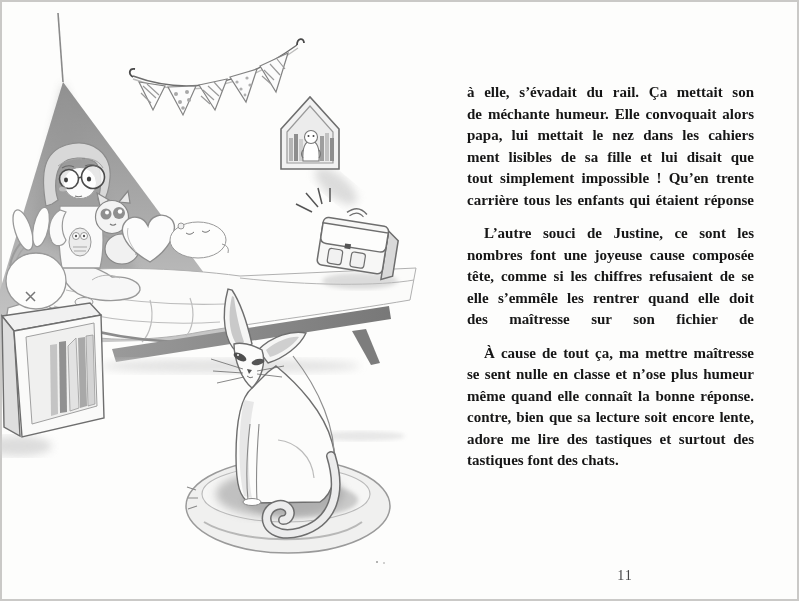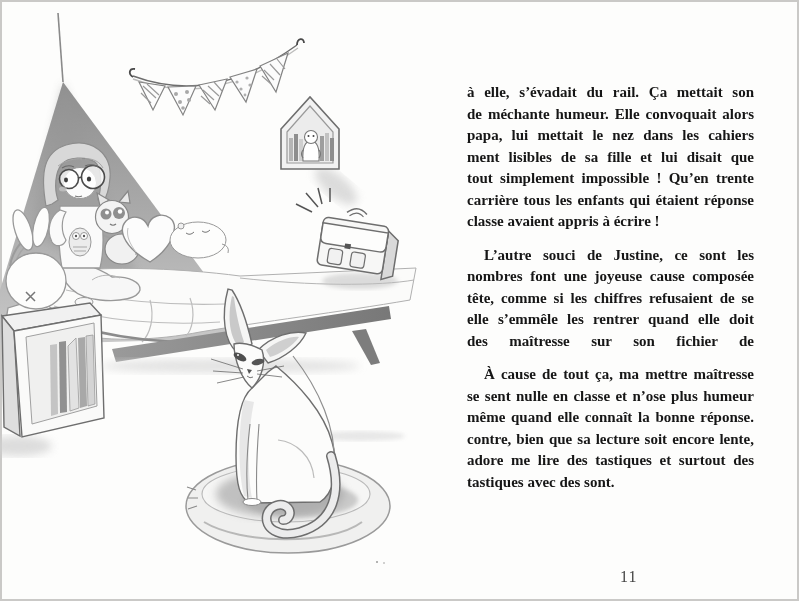--- a/index.html
+++ b/index.html
@@ -22,22 +22,22 @@
     font-size:15px;line-height:21.5px;
   }
   .para{margin:12px;font-weight:bold;}
   .line{
     text-align:justify;text-align-last:justify;
     height:21.5px;overflow:hidden;white-space:normal;
   }
   .line.last{text-align-last:left;}
   .para.indent .line:first-child{text-indent:17px;}
   .page-number{
-    position:absolute;left:200px;top:568px;width:24px;
-    text-align:left;font-size:16px;letter-spacing:1px;
+    position:absolute;left:193px;top:568px;width:24px;
+    text-align:center;font-size:14px;letter-spacing:1px;
     color:var(--page-number,#454545);
   }
 </style>
 </head>
 <body>
 
 <div class="frame"></div>
 
 <div class="left-page">
   <svg width="440" height="601" viewBox="0 0 440 601" role="img" aria-label="Pencil drawing of a child's bedroom: a girl with round glasses sits on her bed among plush toys (a rabbit, a cat, a heart pillow and a sleeping plush), a pennant garland hangs on the wall beside a house-shaped shelf holding books and a little penguin, a school satchel rests at the foot of the bed, a cube bookshelf stands at the left, and a large slender cat sits on a round floor cushion in the foreground.">
@@ -287,32 +287,31 @@
 
 <div class="right-page">
   <div class="text-column">
       <div class="para">
         <div class="line">à elle, s’évadait du rail. Ça mettait son enseignante</div>
         <div class="line">de méchante humeur. Elle convoquait alors son</div>
         <div class="line">papa, lui mettait le nez dans les cahiers difficile-</div>
         <div class="line">ment lisibles de sa fille et lui disait que c’était</div>
         <div class="line">tout simplement impossible ! Qu’en trente ans de</div>
         <div class="line">carrière tous les enfants qui étaient réponse dans sa</div>
-        <div class="line last">classe avaient appris à écrire !</div>
       </div>
       <div class="para indent">
         <div class="line">L’autre souci de Justine, ce sont les maths. Les</div>
         <div class="line">nombres font une joyeuse cause composée dans sa</div>
         <div class="line">tête, comme si les chiffres refusaient de se surtout</div>
         <div class="line">elle s’emmêle les rentrer quand elle doit poser</div>
         <div class="line last">des maîtresse sur son fichier de mathématiques.</div>
       </div>
       <div class="para indent">
         <div class="line">À cause de tout ça, ma mettre maîtresse adorée</div>
         <div class="line">se sent nulle en classe et n’ose plus humeur la main</div>
         <div class="line">même quand elle connaît la bonne réponse. Par</div>
         <div class="line">contre, bien que sa lecture soit encore lente, elle</div>
         <div class="line">adore me lire des tastiques et surtout des récits fan-</div>
-        <div class="line last">tastiques avec des sont.</div>
+        <div class="line last">tastiques font des chats.</div>
       </div>
     </div>
   <div class="page-number">11</div>
 </div>
 
 </body></html>

